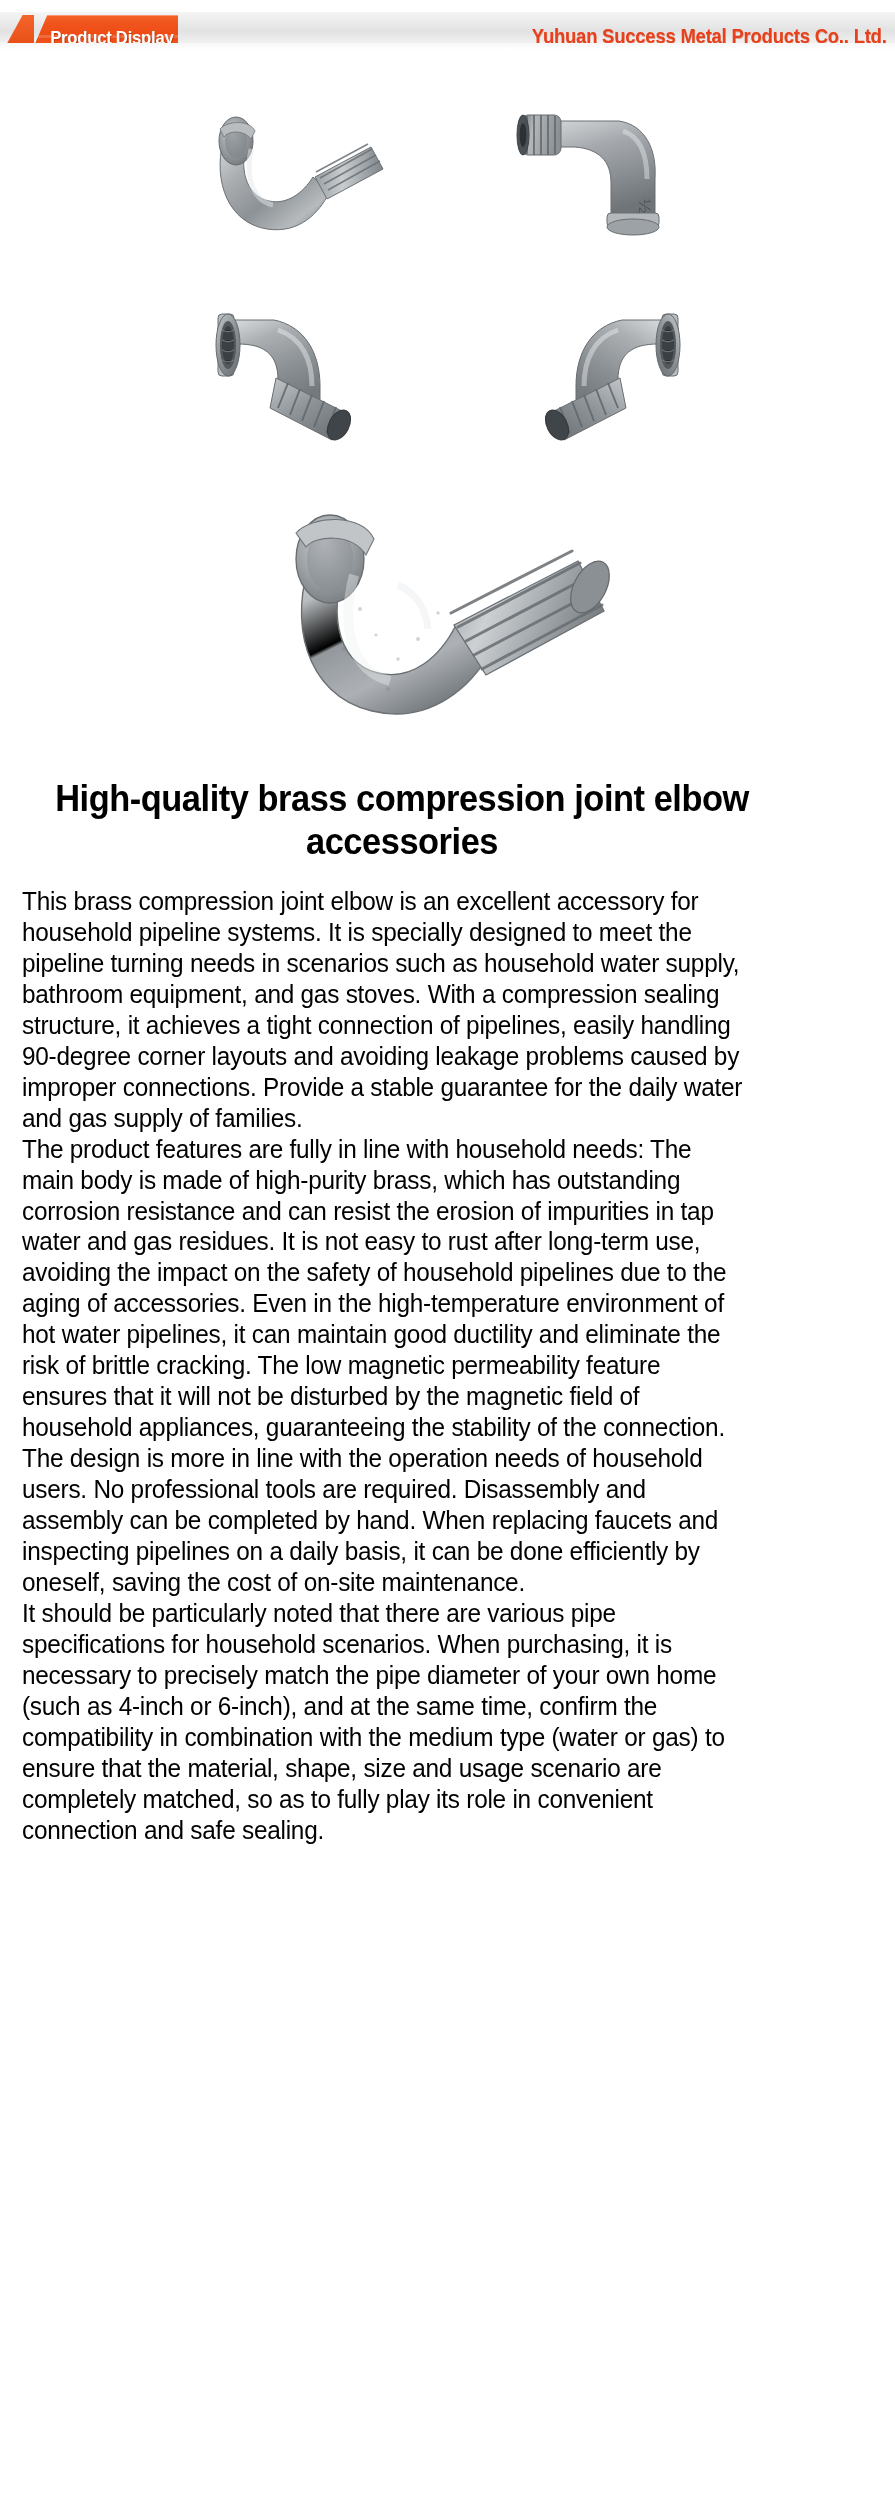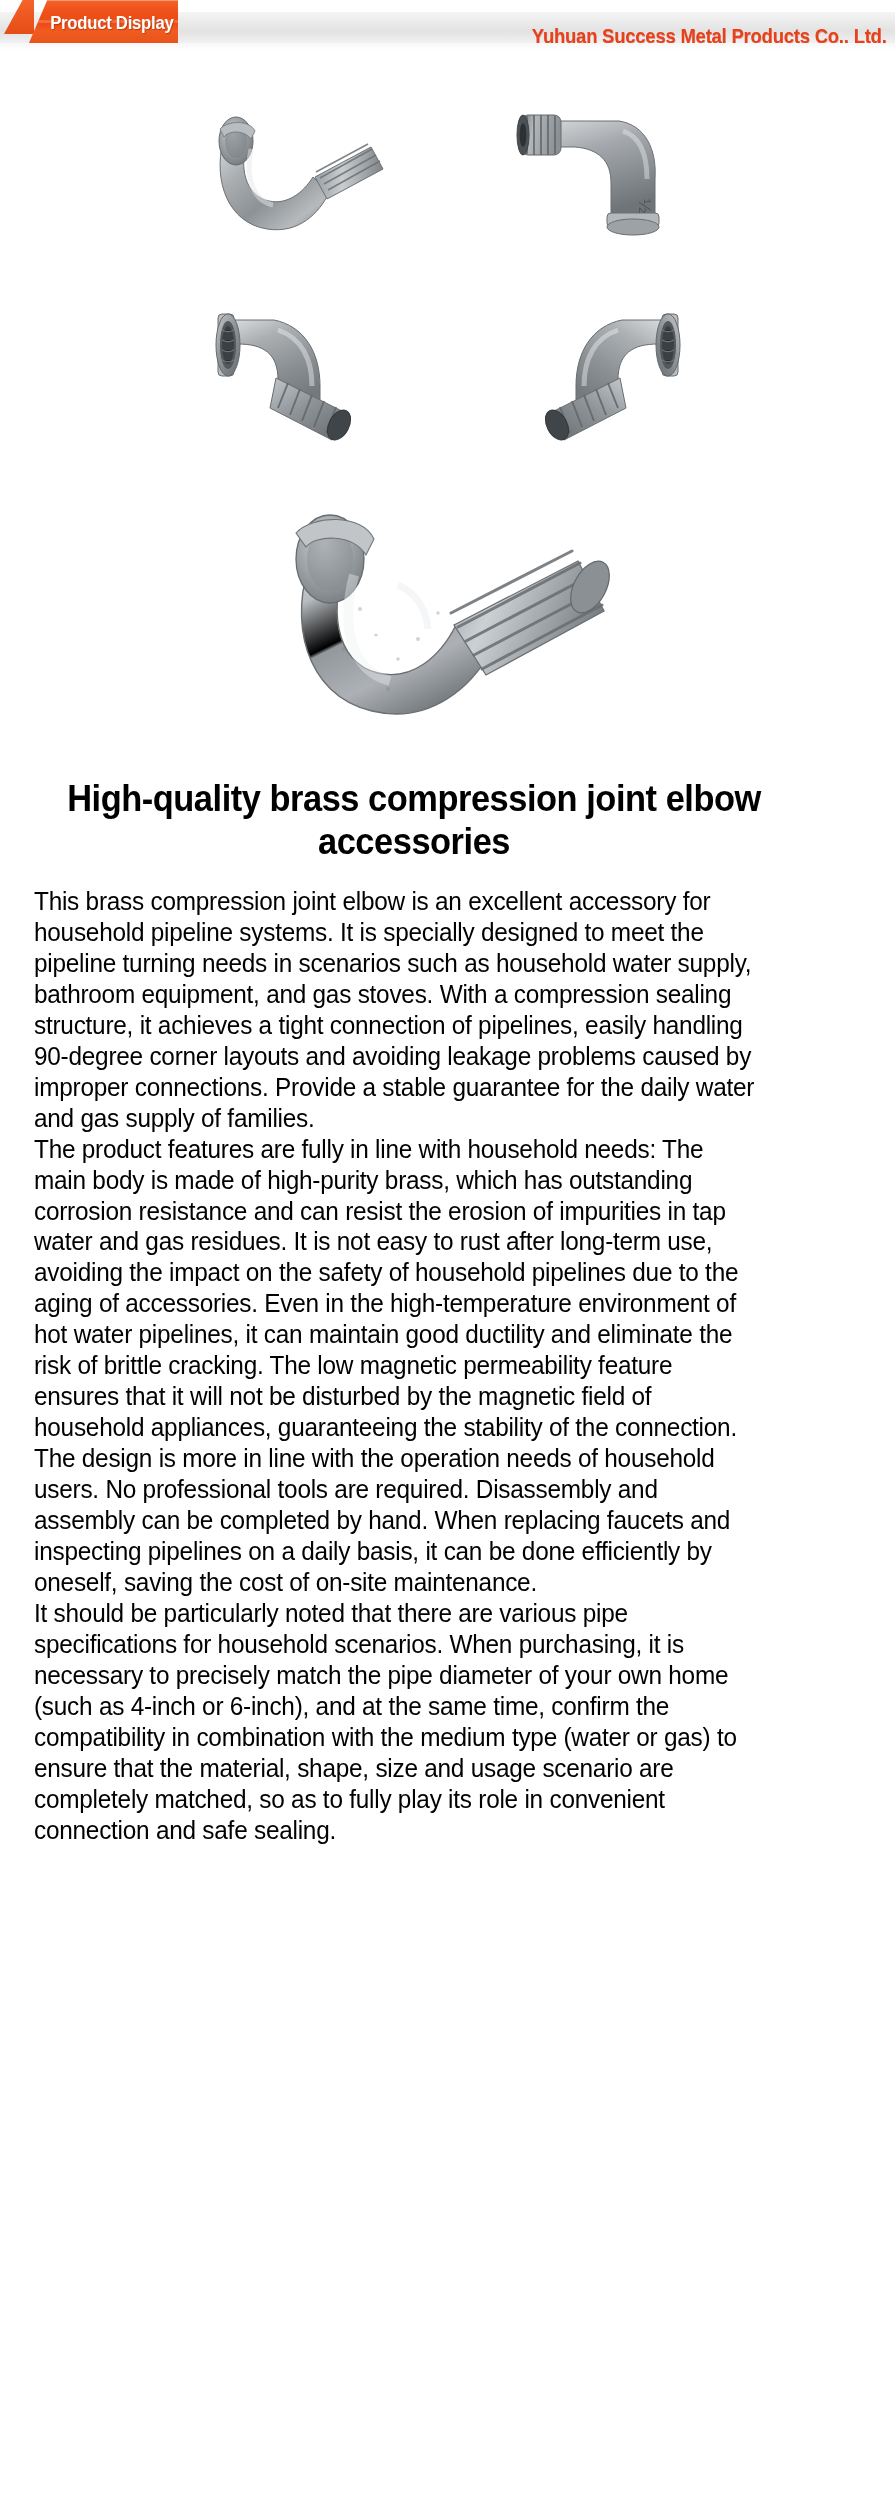--- a/index.html
+++ b/index.html
@@ -38,21 +38,21 @@
     position: absolute;
     left: 0; bottom: 0;
     width: 895px; height: 7px;
     background: linear-gradient(to bottom, #f7f7f7, #ffffff);
   }
 
   
   .tab-wrap {
     position: absolute;
     left: 26px;
-    top: 0;
+    top: 15px;
     width: 152px;
     height: 50px;
   }
   .tab-shape {
     position: absolute;
     left: 0; top: 0;
     width: 152px; height: 50px;
     background: linear-gradient(to bottom,
         #f4642a 0%,
         #f0531c 18%,
@@ -136,21 +136,20 @@
   }
 
   
   .fitting { display: block; }
 
   
   .content {
     width: 804px;
     padding: 4px 22px 28px 22px;
     box-sizing: border-box;
-    margin-left: 12px;
   }
   .product-title {
     margin: 0 0 22px 0;
     text-align: center;
     font-family: "Liberation Sans Narrow", "Liberation Sans", sans-serif;
     font-size: 37px;
     line-height: 1.16;
     font-weight: bold;
     color: #000000;
     letter-spacing: -0.5px;

